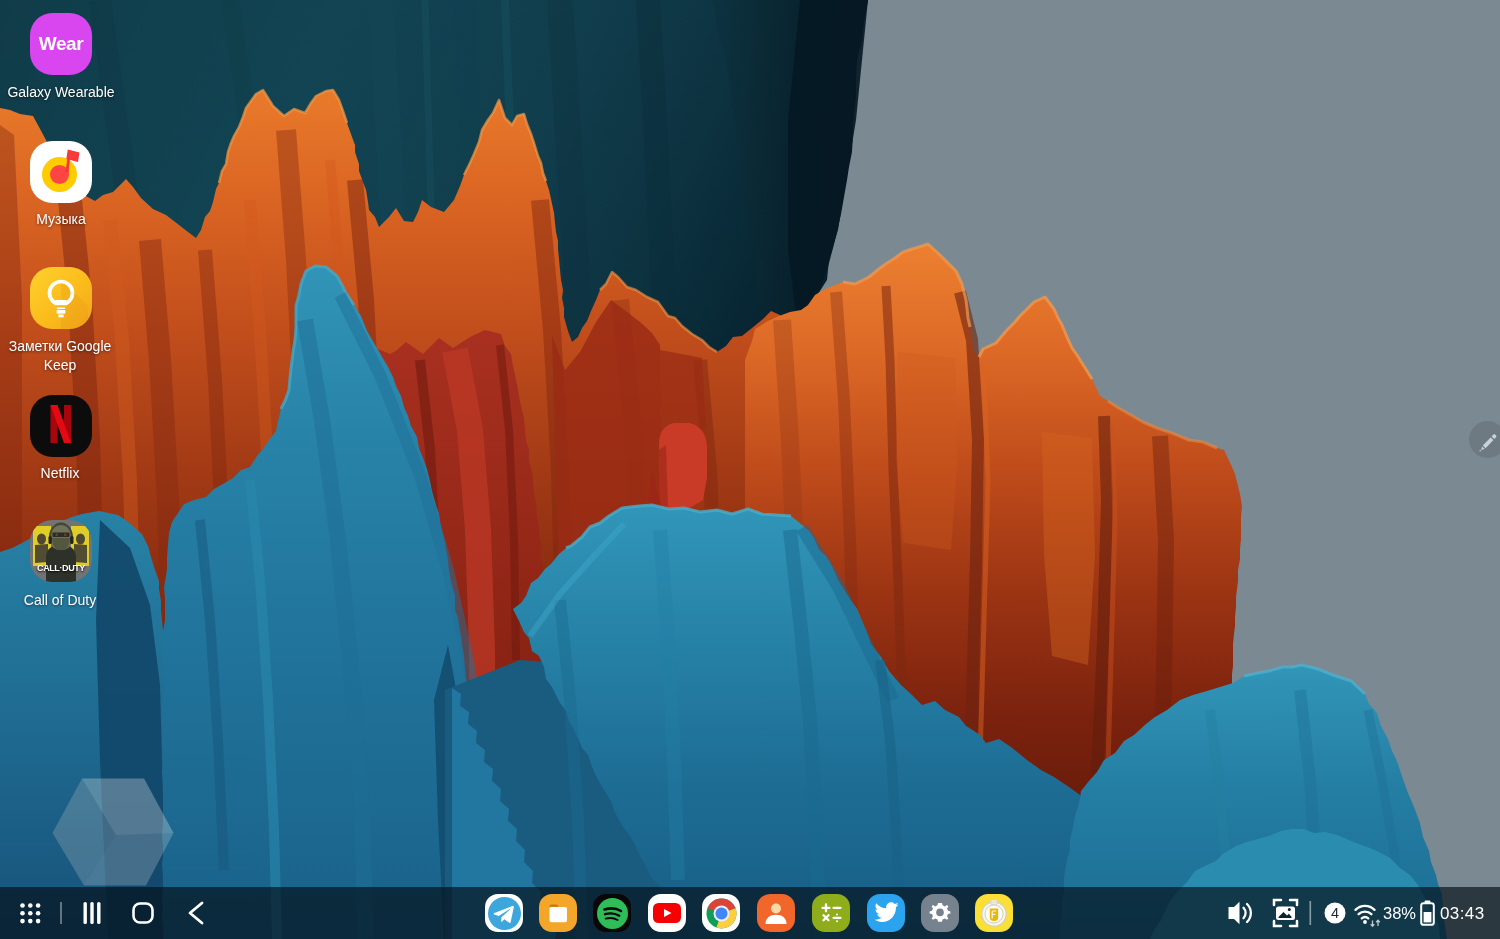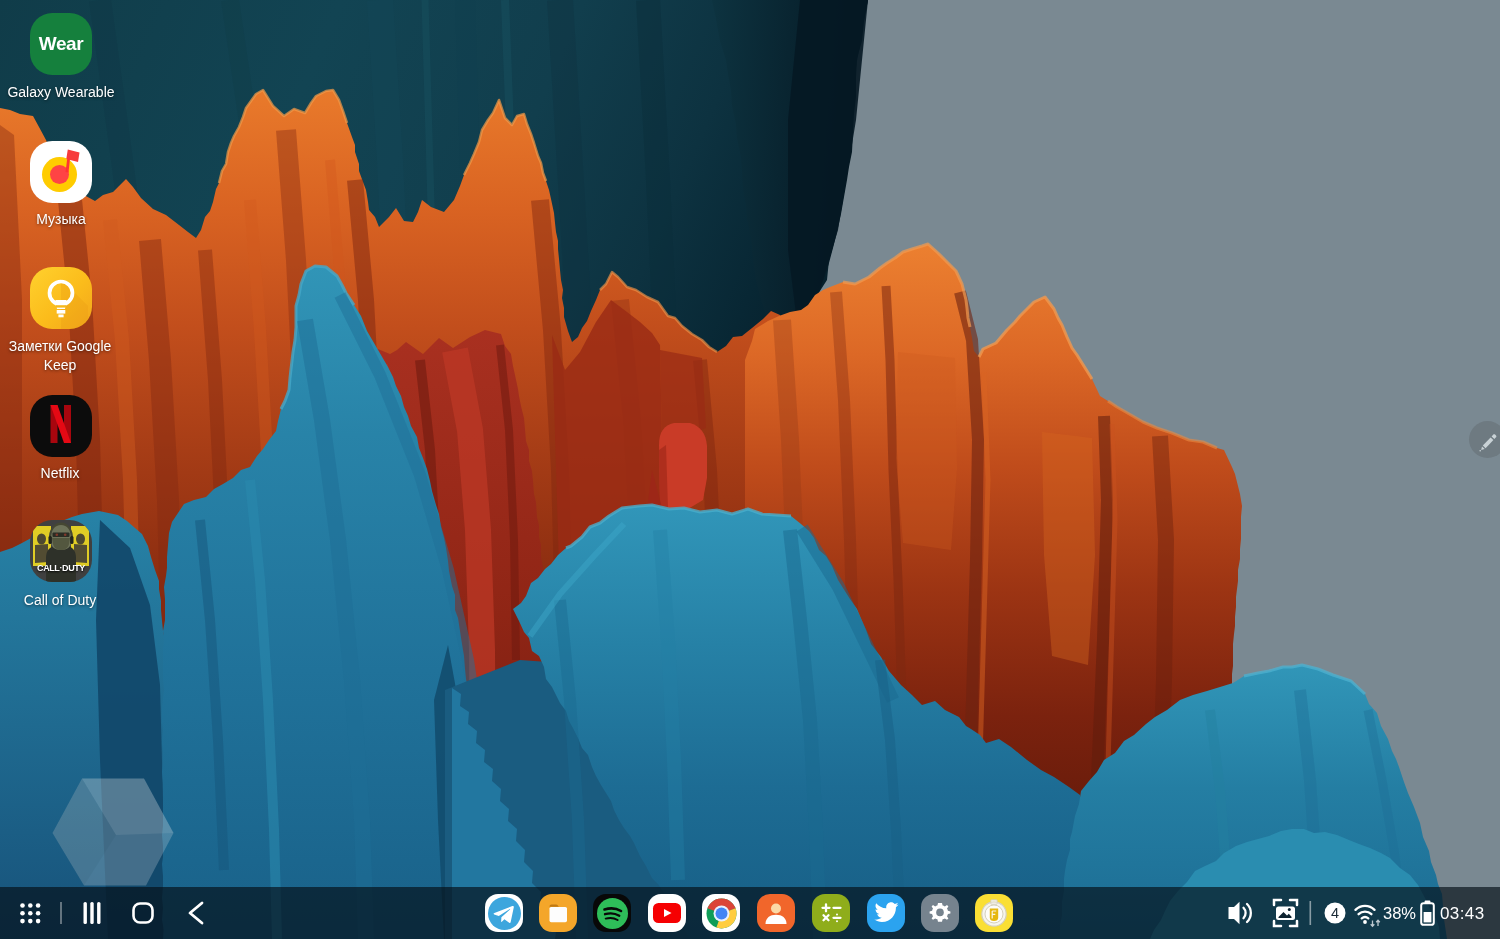--- a/index.html
+++ b/index.html
@@ -144,21 +144,21 @@
       <path d="M1210,710 L1220,790 L1226,870 L1228,939" stroke="#24819F" stroke-width="10" fill="none" opacity="0.45"></path>
       <path d="M1368,710 L1382,780 L1394,850 L1402,910" stroke="#1D6E96" stroke-width="9" fill="none" opacity="0.4"></path>
       <path d="M1150,939L1154,930L1161,920L1165,911L1170,901L1178,891L1187,882L1195,871L1205,866L1216,861L1224,853L1236,846L1247,842L1258,839L1269,836L1281,831L1292,829L1304,829L1314,833L1325,832L1337,835L1349,840L1359,844L1370,848L1381,853L1390,858L1400,868L1410,875L1418,885L1425,898L1430,909L1436,919L1439,927L1440,939Z" fill="#2A8DB0"></path>
     </svg>
 <svg width="126" height="112" viewBox="0 0 126 112" style="position:absolute;left:50px;top:776px">
       <path d="M2.5,57 L32,2.5 L94,2.5 L123.5,57 L96,109.5 L34,109.5 Z" fill="rgba(196,208,215,0.28)"></path>
       <path d="M32,2.5 L94,2.5 L123.5,57 L66,59 Z" fill="rgba(225,236,240,0.10)"></path>
       <path d="M2.5,57 L32,2.5 L66,59 L34,109.5 Z" fill="rgba(30,60,75,0.08)"></path>
     </svg>
 <div style="position:absolute;left:30px;top:13px;width:62px;height:62px;border-radius:22.32px;overflow:hidden;">
-      <div style="width:100%;height:100%;background:#15803d;display:flex;align-items:center;justify-content:center;">
+      <div style="width:100%;height:100%;background:#d946ef;display:flex;align-items:center;justify-content:center;">
         <span style="font-family:'Liberation Sans',sans-serif;font-weight:700;font-size:19px;color:#fff;letter-spacing:-0.4px">Wear</span>
       </div>
     </div>
     <div style="position:absolute;left:30px;top:141px;width:62px;height:62px;border-radius:22.32px;overflow:hidden;">
       <div style="width:100%;height:100%;background:#fff;position:relative;"><svg width="62" height="62" viewBox="0 0 62 62">
           <circle cx="29.5" cy="33.5" r="17.5" fill="#FFCC00"></circle>
           <circle cx="29.5" cy="33.5" r="9.5" fill="#FF4444"></circle>
           <path d="M35.5,31 L38,12 L40.5,12.5 L38.5,31.5 Z" fill="#FF3333"></path>
           <path d="M37.8,8.5 L49.5,11.5 L48,21 L36.3,18 Z" fill="#F73B3B"></path>
         </svg></div>
@@ -174,21 +174,21 @@
         </svg></div>
     </div>
     <div style="position:absolute;left:30px;top:395px;width:62px;height:62px;border-radius:22.32px;overflow:hidden;">
       <div style="width:100%;height:100%;background:#0c0c0c;position:relative;"><svg width="62" height="62" viewBox="0 0 62 62">
           <rect x="20.5" y="10" width="7" height="38" fill="#A8060E"></rect>
           <rect x="34" y="10" width="7" height="38" fill="#A8060E"></rect>
           <path d="M20.5,10 L27.5,10 L41,48 L34,48 Z" fill="#E50914"></path>
         </svg></div>
     </div>
     <div style="position:absolute;left:30px;top:520px;width:62px;height:62px;border-radius:22.32px;overflow:hidden;">
-      <div style="width:100%;height:100%;background:#404040;position:relative;"><svg width="62" height="62" viewBox="0 0 62 62">
+      <div style="width:100%;height:100%;background:#737373;position:relative;"><svg width="62" height="62" viewBox="0 0 62 62">
           <path d="M3,6 L21,6 L21,46 L3,46 Z" fill="#E0CD25"></path>
           <path d="M41,6 L59,6 L59,46 L41,46 Z" fill="#E0CD25"></path>
           <ellipse cx="11.5" cy="19" rx="4.5" ry="5.5" fill="#4E4930"></ellipse>
           <path d="M5,25 L18,24 L18,42 L5,43 Z" fill="#524C32"></path>
           <ellipse cx="50.5" cy="19" rx="4.5" ry="5.5" fill="#4E4930"></ellipse>
           <path d="M44,24 L57,25 L57,43 L44,42 Z" fill="#524C32"></path>
           <path d="M16,62 L16,38 C16,30 20,27 24,26 L38,26 C42,27 46,30 46,38 L46,62 Z" fill="#2E3129"></path>
           <path d="M21,16 C21,7 25,4 31,4 C37,4 41,7 41,16 L41,22 C41,27 37,30 31,30 C25,30 21,27 21,22 Z" fill="#6E735A"></path>
           <path d="M22,18 L40,18 L39,24 C38,28 35,30 31,30 C27,30 24,28 23,24 Z" fill="#53573F"></path>
           <rect x="22.5" y="12.5" width="17" height="4.6" rx="1" fill="#2B2D24"></rect>

